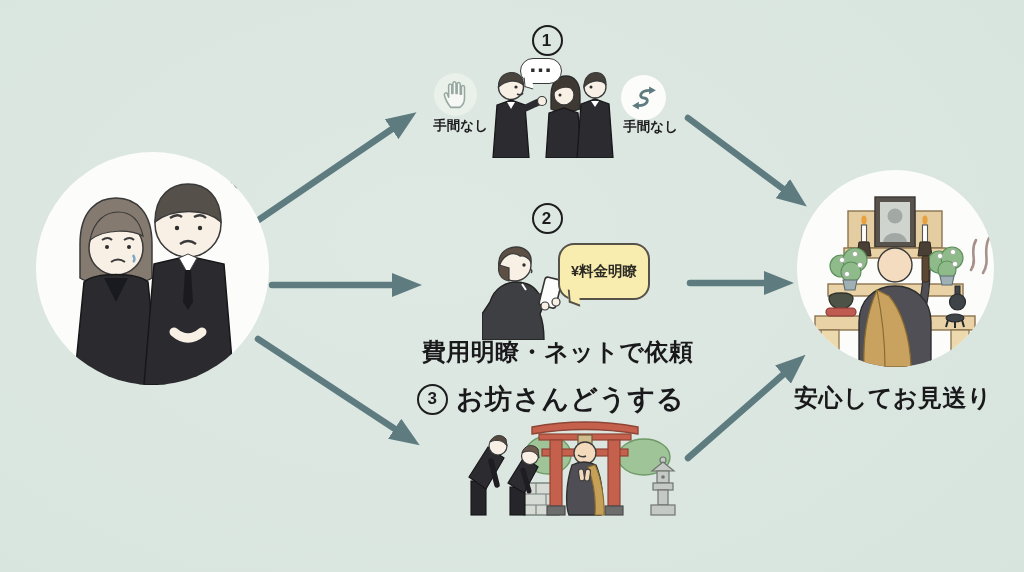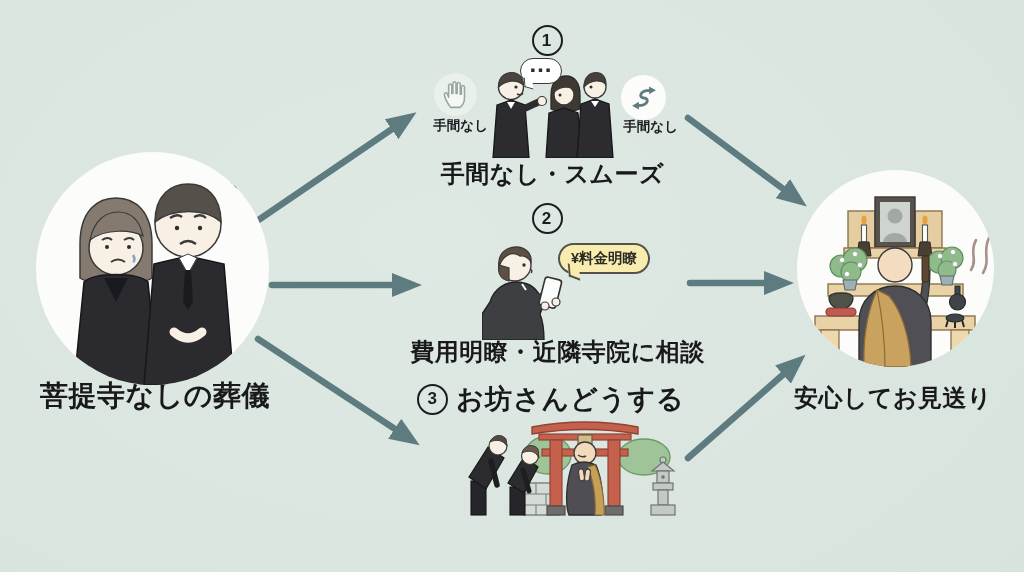--- a/index.html
+++ b/index.html
@@ -17,21 +17,21 @@
   .title-text{font-size:27px;}
   .mid-cap{font-size:24px;}
   .badge-circle{position:absolute;border-radius:50%;display:flex;align-items:center;justify-content:center;}
   .badge-label{position:absolute;font-size:13.5px;font-weight:700;color:#1c1c1e;text-align:right;letter-spacing:0;}
   .dots-bubble{position:absolute;left:520px;top:58px;width:40px;height:24px;background:#ffffff;
     border:1.8px solid #3a3a3a;border-radius:13px;display:flex;align-items:center;justify-content:center;z-index:3;}
   .dots-bubble::after{content:"";position:absolute;left:3px;bottom:-5px;width:8px;height:8px;background:#fff;
     border-left:1.8px solid #3a3a3a;border-bottom:1.8px solid #3a3a3a;transform:rotate(15deg) skewX(20deg);}
   .dots{font-size:24px;font-weight:700;line-height:0;transform:translateY(-7px);letter-spacing:1px;color:#2c2c2c;}
   .price-bubble{position:absolute;left:558px;top:243px;background:#f8edae;border:2px solid #55524a;
-    border-radius:16px;padding:4px 11px;font-size:14.5px;font-weight:700;color:#2b2a24;z-index:3;white-space:nowrap;}
+    border-radius:16px;padding:17px 11px;font-size:14.5px;font-weight:700;color:#2b2a24;z-index:3;white-space:nowrap;}
   .price-bubble::after{content:"";position:absolute;left:8px;bottom:-6px;width:10px;height:10px;background:#f8edae;
     border-left:2px solid #55524a;border-bottom:2px solid #55524a;transform:rotate(20deg) skewX(25deg);}
 </style>
 </head>
 <body>
 
 <div class="stage">
 
   <svg class="abs" style="left:0;top:0;" width="1024" height="572" viewBox="0 0 1024 572">
     <defs>
@@ -75,21 +75,20 @@
         <path d="M118,112 L152,104 L188,112 L198,233 L108,233 Z" fill="#2b2b2f" stroke="#17171a" stroke-width="1.5"></path>
         <path d="M143,106 L152,122 L161,106 L152,102 Z" fill="#ffffff" stroke="#444" stroke-width="1"></path>
         <path d="M149,118 L155,118 L157,150 L152,158 L147,150 Z" fill="#1a1a1f"></path>
         <path d="M138,180 q14,12 28,0" stroke="#f8efe5" stroke-width="9" fill="none" stroke-linecap="round"></path>
       </g>
 
       <path d="M196,30 c4,-12 22,-12 18,-1 c-4,11 -20,8 -14,-2 c5,-9 18,-6 14,2 c-3,7 -13,6 -10,0" stroke="#3f3f3f" stroke-width="2.4" fill="none" stroke-linecap="round"></path>
     </svg>
   </div>
   <div class="cap" style="left:12px;top:374px;width:286px;font-size:28px;line-height:43px;">
-    <div>菩提寺なしの葬儀</div>
   </div>
 
   <div class="title-row" style="left:380px;top:25px;width:342px;">
     <span class="numcircle">1</span>
   </div>
 
   <div class="badge-circle" style="left:434px;top:73px;width:43px;height:43px;background:#eaf0ea;">
     <svg width="34" height="34" viewBox="0 0 44 44">
       <path d="M15,38 C12,34 8,28 7,22 C6.5,19 10,18 11,21 L12.5,25 L12.5,10 C12.5,7 16.5,7 16.5,10 L16.5,20 L18,20 L18,7 C18,4 22,4 22,7 L22,20 L23.5,20 L23.5,8 C23.5,5 27.5,5 27.5,8 L27.5,21 L29,21 L29,12 C29,9 33,9 33,12 L33,26 C33,32 30,36 27,38 Z" fill="#f5f8f4" stroke="#97a8a1" stroke-width="2" stroke-linejoin="round"></path>
     </svg>
@@ -132,21 +131,20 @@
 
     <g>
       <circle cx="114" cy="30" r="11" fill="#f8efe5" stroke="#3a3a3a" stroke-width="1.3"></circle>
       <path d="M103,30 C103,19 110,15.5 115,15.5 C121,15.5 125,20 125,27 C119,22 110,23 103,30 Z" fill="#45403a" stroke="#3a3a3a" stroke-width="1.2"></path>
       <circle cx="110" cy="30" r="1.5" fill="#2e2e2e"></circle>
       <path d="M100,47 L114,42 L128,47 L132,101 L96,101 Z" fill="#2c2c30" stroke="#17171a" stroke-width="1.3"></path>
       <path d="M110,44 L114,50 L118,44 Z" fill="#fff"></path>
     </g>
   </svg>
 
-  <div class="cap mid-cap" style="left:380px;top:158px;width:345px;">手間なし・スムーズ</div>
 
   <div class="title-row" style="left:380px;top:203px;width:342px;">
     <span class="numcircle">2</span>
   </div>
 
   <div class="price-bubble">¥料金明瞭</div>
 
   <svg class="abs" style="left:482px;top:240px;" width="100" height="100" viewBox="0 0 100 100">
     <g>
       <circle cx="33" cy="25" r="16" fill="#f8efe5" stroke="#3a3a3a" stroke-width="1.4"></circle>
@@ -158,21 +156,21 @@
       <path d="M40,44 L44,50" stroke="#fff" stroke-width="2"></path>
       <path d="M46,66 C52,62 58,58 62,56" stroke="#3e3f43" stroke-width="9" fill="none" stroke-linecap="round"></path>
       <g transform="rotate(14 68 52)">
         <rect x="60" y="38" width="17" height="29" rx="3" fill="#fdfdfc" stroke="#333" stroke-width="1.6"></rect>
       </g>
       <circle cx="63" cy="66" r="4" fill="#f8efe5" stroke="#3a3a3a" stroke-width="1.2"></circle>
       <circle cx="74" cy="62" r="4" fill="#f8efe5" stroke="#3a3a3a" stroke-width="1.2"></circle>
     </g>
   </svg>
 
-  <div class="cap mid-cap" style="left:380px;top:336px;width:355px;">費用明瞭・近隣寺院に相談</div>
+  <div class="cap mid-cap" style="left:380px;top:336px;width:355px;">費用明瞭・ネットで依頼</div>
 
   <div class="title-row" style="left:380px;top:381px;width:342px;">
     <span class="numcircle">3</span>
     <span class="title-text">お坊さんどうする</span>
   </div>
 
   <svg class="abs" style="left:438px;top:413px;" width="250" height="107" viewBox="0 0 250 107">
 
     <g>
       <ellipse cx="110" cy="42" rx="23" ry="19" fill="#9ec497" stroke="#6e9a68" stroke-width="1.4"></ellipse>

